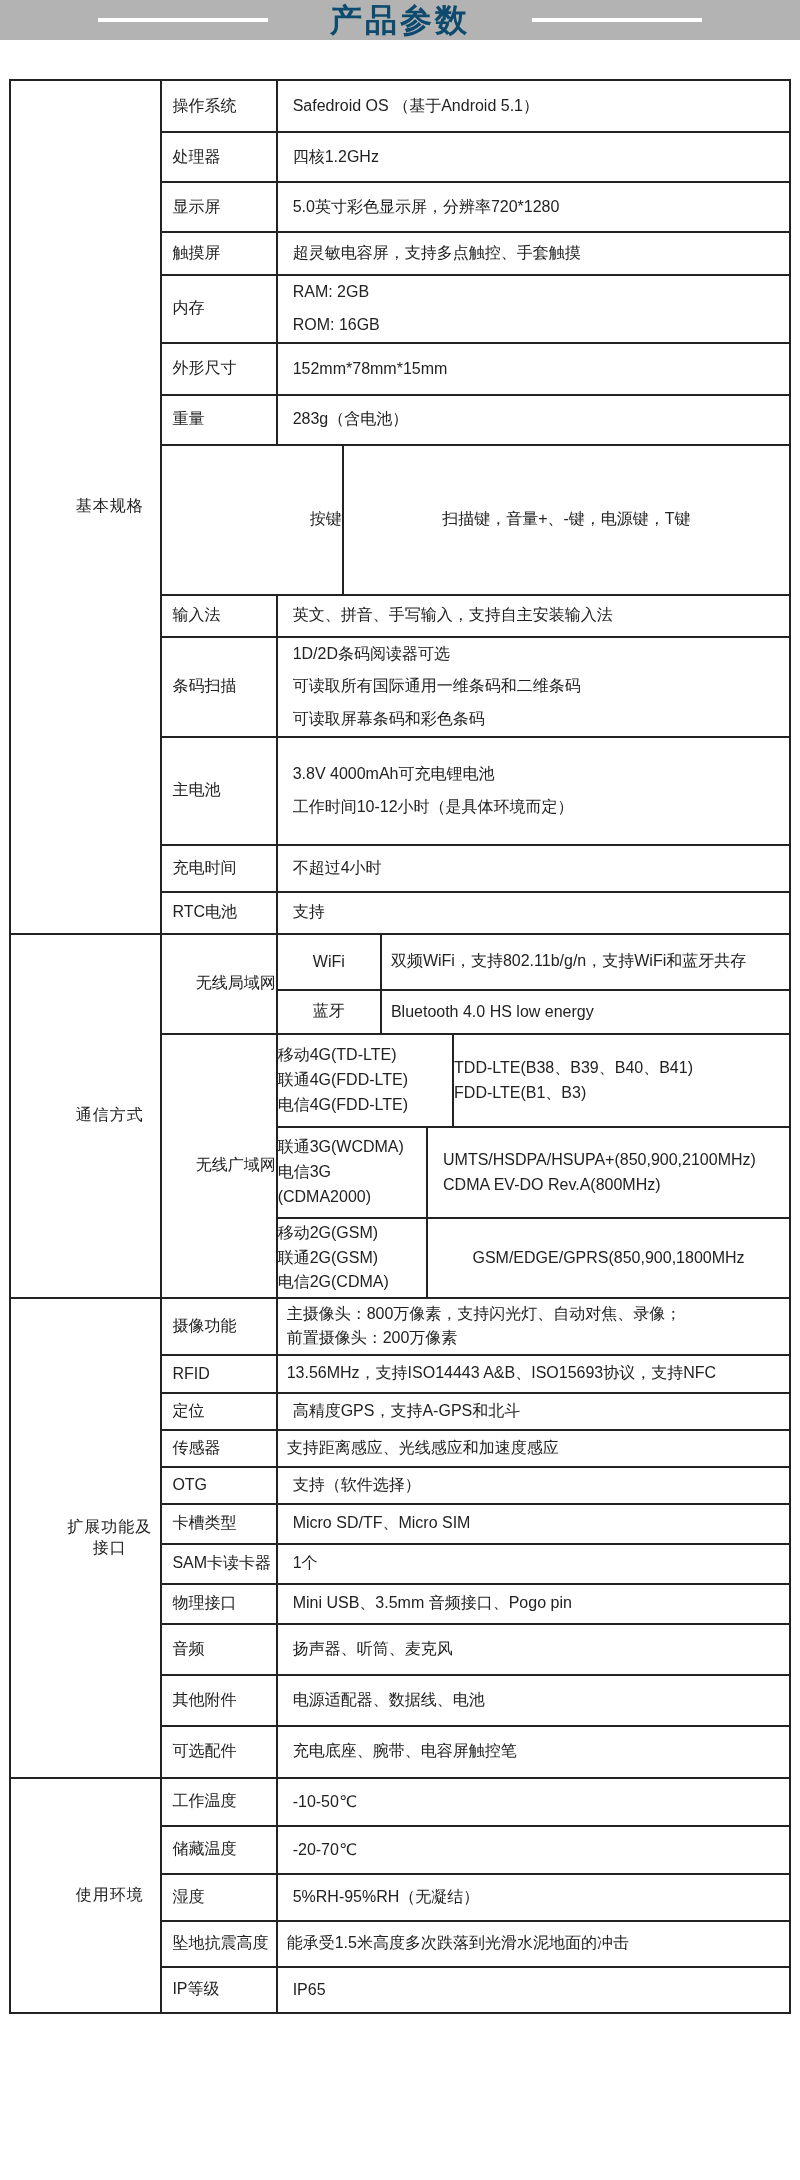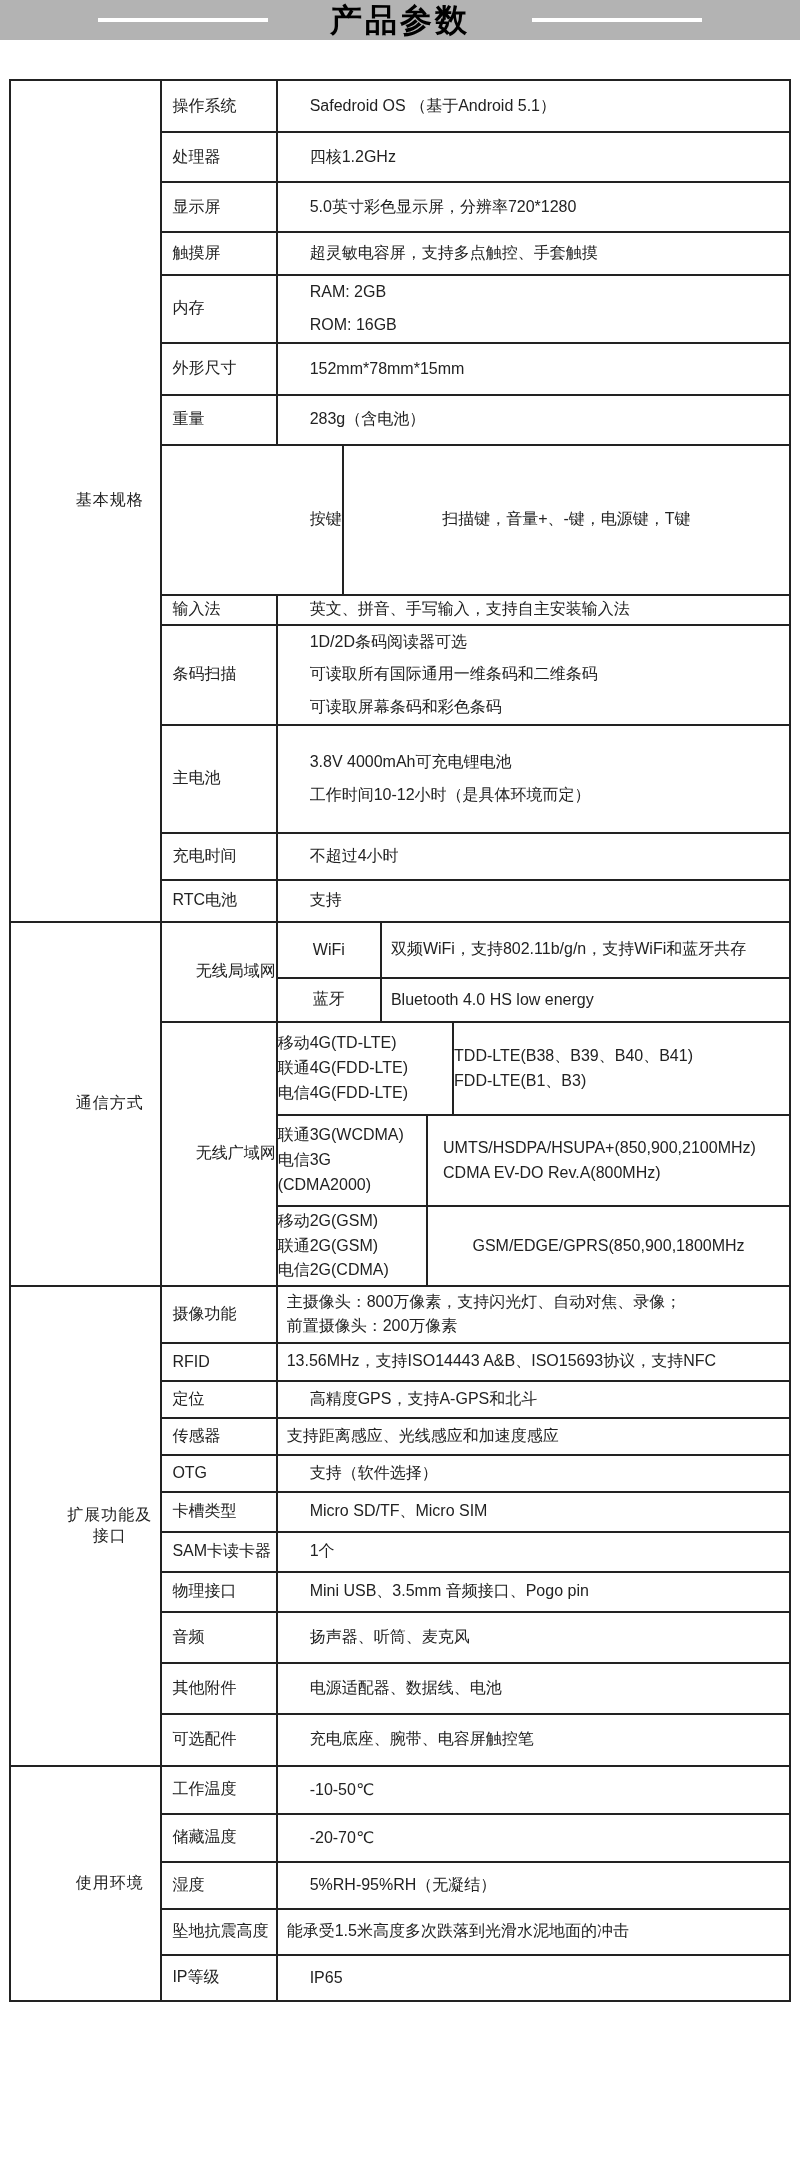--- a/index.html
+++ b/index.html
@@ -6,34 +6,34 @@
   body{
     width:800px;height:2180px;background:#ffffff;position:relative;
     font-family:"Liberation Sans","DejaVu Sans",sans-serif;color:#222;
   }
   .banner{
     width:800px;height:40px;background:#b3b3b3;
     display:flex;align-items:center;justify-content:center;gap:62px;
   }
   .banner-rule{width:170px;height:4px;background:#ffffff;}
   .banner-title{
-    font-size:32px;font-weight:bold;color:#000000;letter-spacing:3px;
+    font-size:32px;font-weight:bold;color:#0c4a6e;letter-spacing:3px;
     line-height:40px;white-space:nowrap;
   }
   .table-wrap{margin:39px 0 0 9px;}
   table{border-collapse:collapse;table-layout:fixed;width:782px;background:#fff;}
   td{
     border:2px solid #222;font-size:16px;color:#222;vertical-align:middle;
     padding:0;overflow:hidden;word-break:break-all;
   }
   .sec{text-align:center;letter-spacing:1px;padding-left:48px;}
   .lbl{padding-left:10px;border-radius:6px;}
   .lbl-c{text-align:right;}
   .sub-c{text-align:center;}
-  .val{padding-left:32px;}
+  .val{padding-left:15px;}
   .val-c{text-align:center;margin-top:35px;}
   .val-p8{padding-left:9px;}
   .lh2 div{line-height:2.05;}
   .lh15 div{line-height:1.5;}
   .sub-lines{}
   .sub-lines div{line-height:1.55;}
   .val-lines4g{}
   .val-lines4g div{line-height:1.6;}
   .val-lines3g{padding-left:15px;}
   .val-lines3g div{line-height:1.6;}
@@ -89,21 +89,21 @@
     <td class="val" colspan="5">152mm*78mm*15mm</td>
   </tr>
   <tr style="height:50px">
     <td class="lbl">重量</td>
     <td class="val" colspan="5">283g（含电池）</td>
   </tr>
   <tr style="height:150px">
     <td class="lbl-c" colspan="2">按键</td>
     <td class="val-c" colspan="4">扫描键，音量+、-键，电源键，T键</td>
   </tr>
-  <tr style="height:30px">
+  <tr style="height:42px">
     <td class="lbl">输入法</td>
     <td class="val" colspan="5">英文、拼音、手写输入，支持自主安装输入法</td>
   </tr>
   <tr style="height:100px">
     <td class="lbl">条码扫描</td>
     <td class="val lh2" colspan="5">
       <div>1D/2D条码阅读器可选</div>
       <div>可读取所有国际通用一维条码和二维条码</div>
       <div>可读取屏幕条码和彩色条码</div>
     </td>

